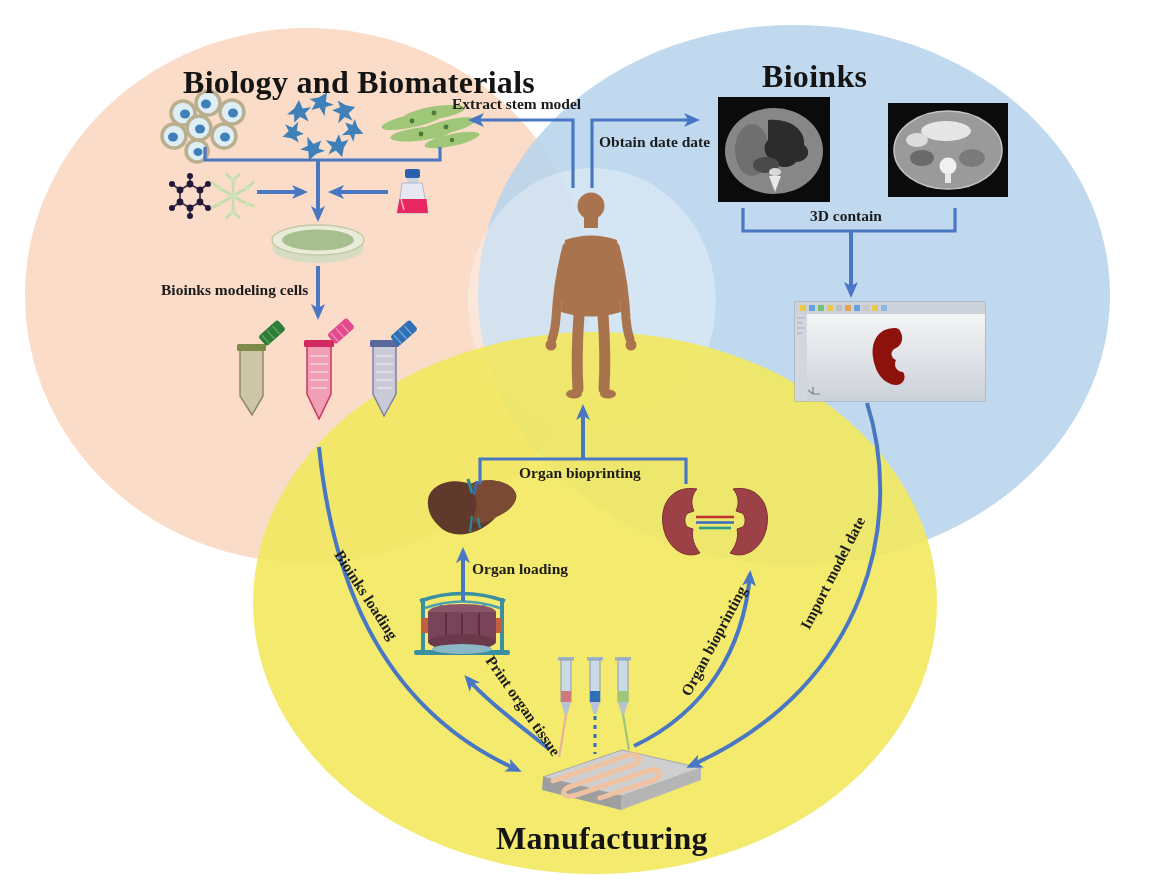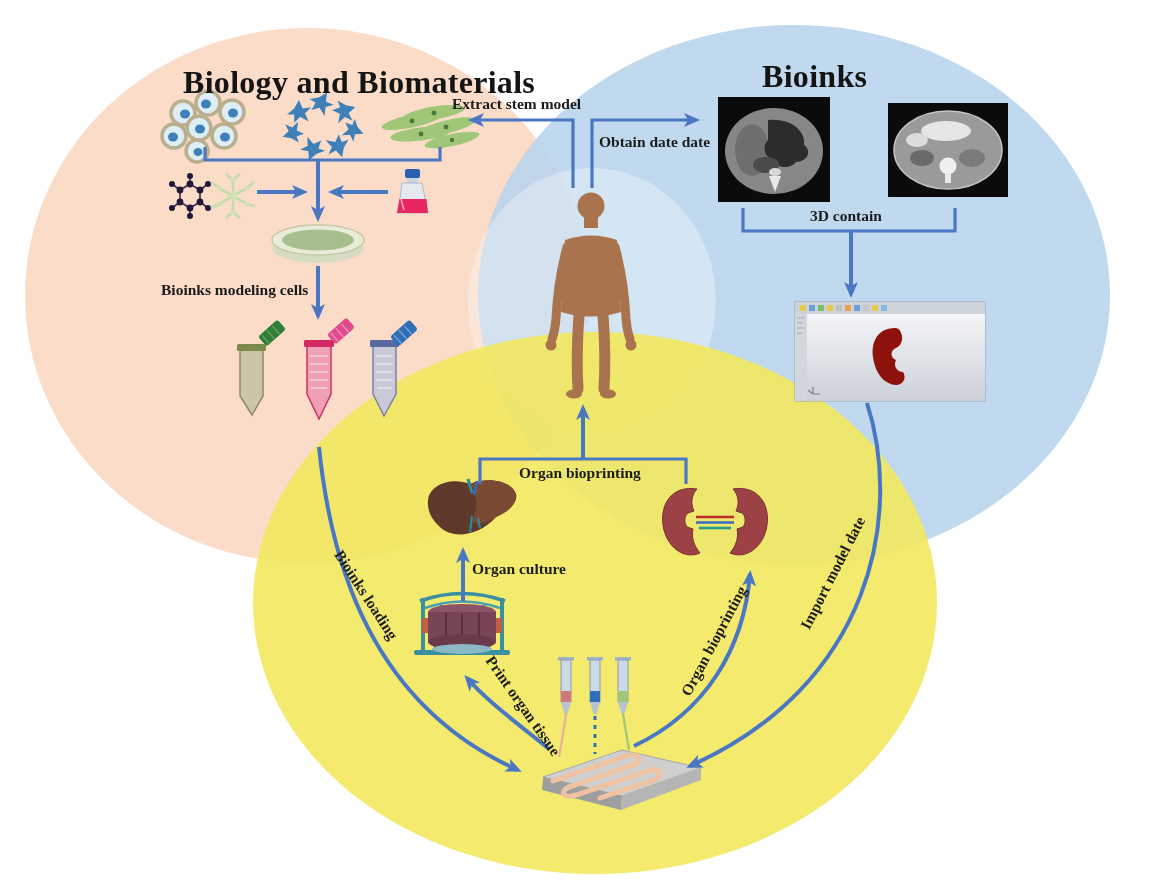--- a/index.html
+++ b/index.html
@@ -303,24 +303,25 @@
       <path class="arrow" d="M463,601 L463,551" marker-end="url(#ah)"></path>
       <path class="arrow" d="M867,403 C903,515 872,685 690,766" marker-end="url(#ah)"></path>
       <path class="arrow" d="M634,746 C706,712 744,648 750,574" marker-end="url(#ah)"></path>
       <path class="arrow" d="M549,749 C517,723 487,701 467,678" marker-end="url(#ah)"></path>
       <path class="arrow" d="M319,447 C331,565 372,705 518,770" marker-end="url(#ah)"></path>
     </g>
   </svg>
 
   <div class="title" style="left:183px;top:64px">Biology and Biomaterials</div>
   <div class="title" style="left:762px;top:58px">Bioinks</div>
+  <div class="title" style="left:496px;top:820px">Manufacturing</div>
 
   <div class="lbl" style="left:452px;top:95px">Extract stem model</div>
   <div class="lbl" style="left:599px;top:133px">Obtain date date</div>
   <div class="lbl" style="left:810px;top:207px">3D contain</div>
   <div class="lbl" style="left:161px;top:281px">Bioinks modeling cells</div>
   <div class="lbl" style="left:519px;top:464px">Organ bioprinting</div>
-  <div class="lbl" style="left:472px;top:560px">Organ culture</div>
+  <div class="lbl" style="left:472px;top:560px">Organ loading</div>
   <div class="lbl rot" style="left:366px;top:595px;transform:translate(-50%,-50%) rotate(57deg)">Bioinks loading</div>
   <div class="lbl rot" style="left:523px;top:706px;transform:translate(-50%,-50%) rotate(55deg)">Print organ tissue</div>
   <div class="lbl rot" style="left:714px;top:641px;transform:translate(-50%,-50%) rotate(-62deg)">Organ bioprinting</div>
   <div class="lbl rot" style="left:833px;top:573px;transform:translate(-50%,-50%) rotate(-63deg)">Import model date</div>
 </div>
 
 </body></html>

